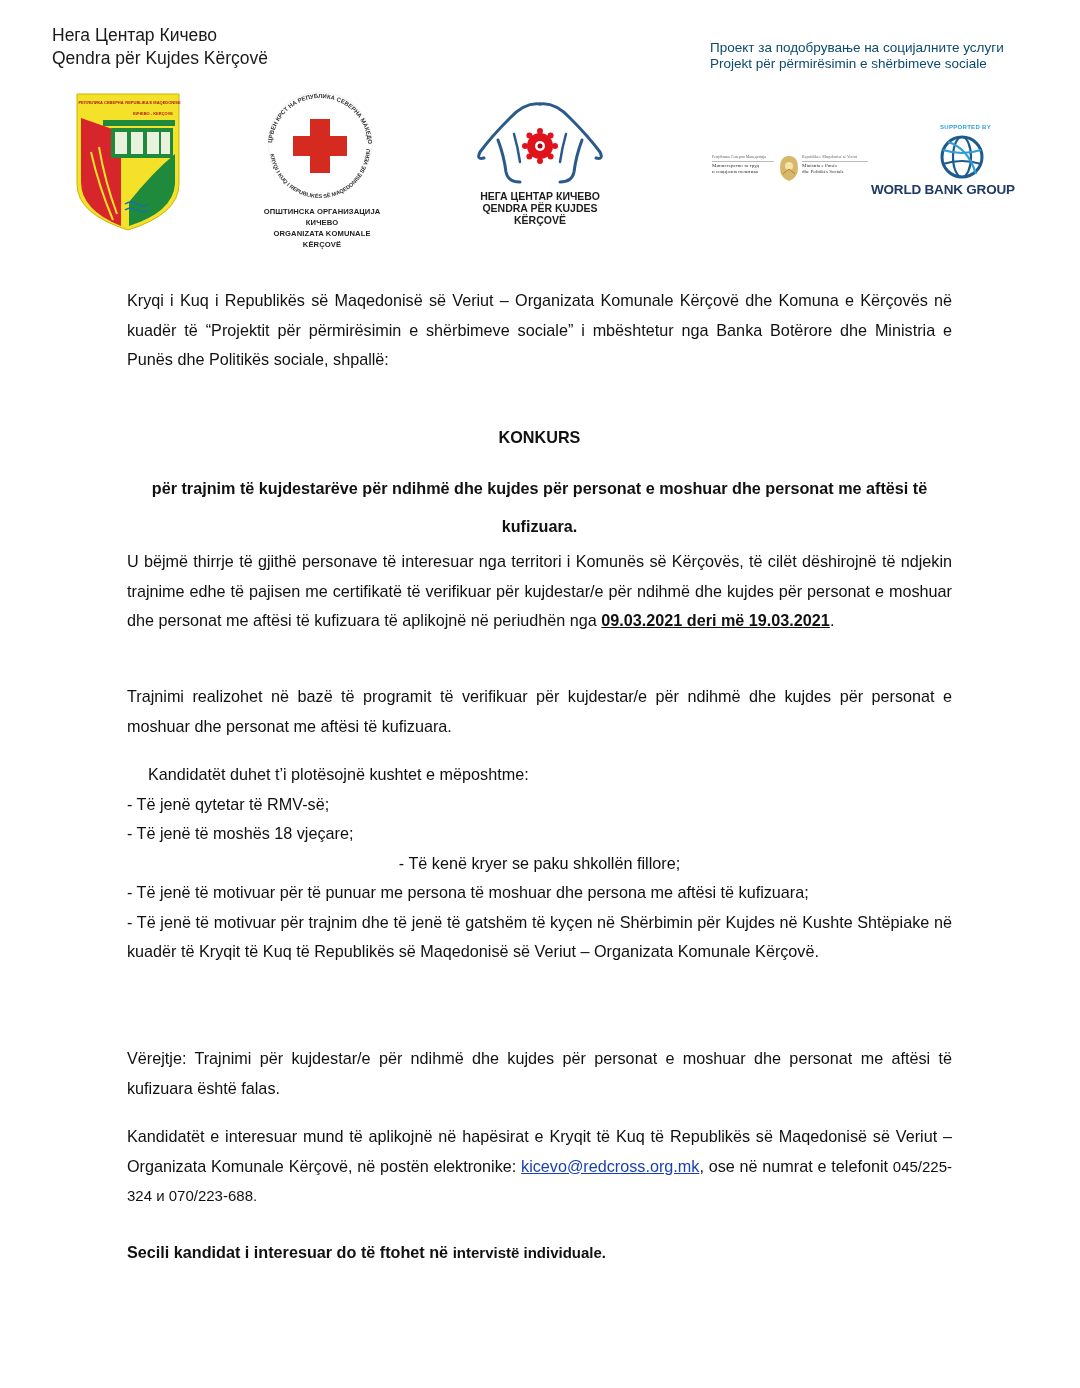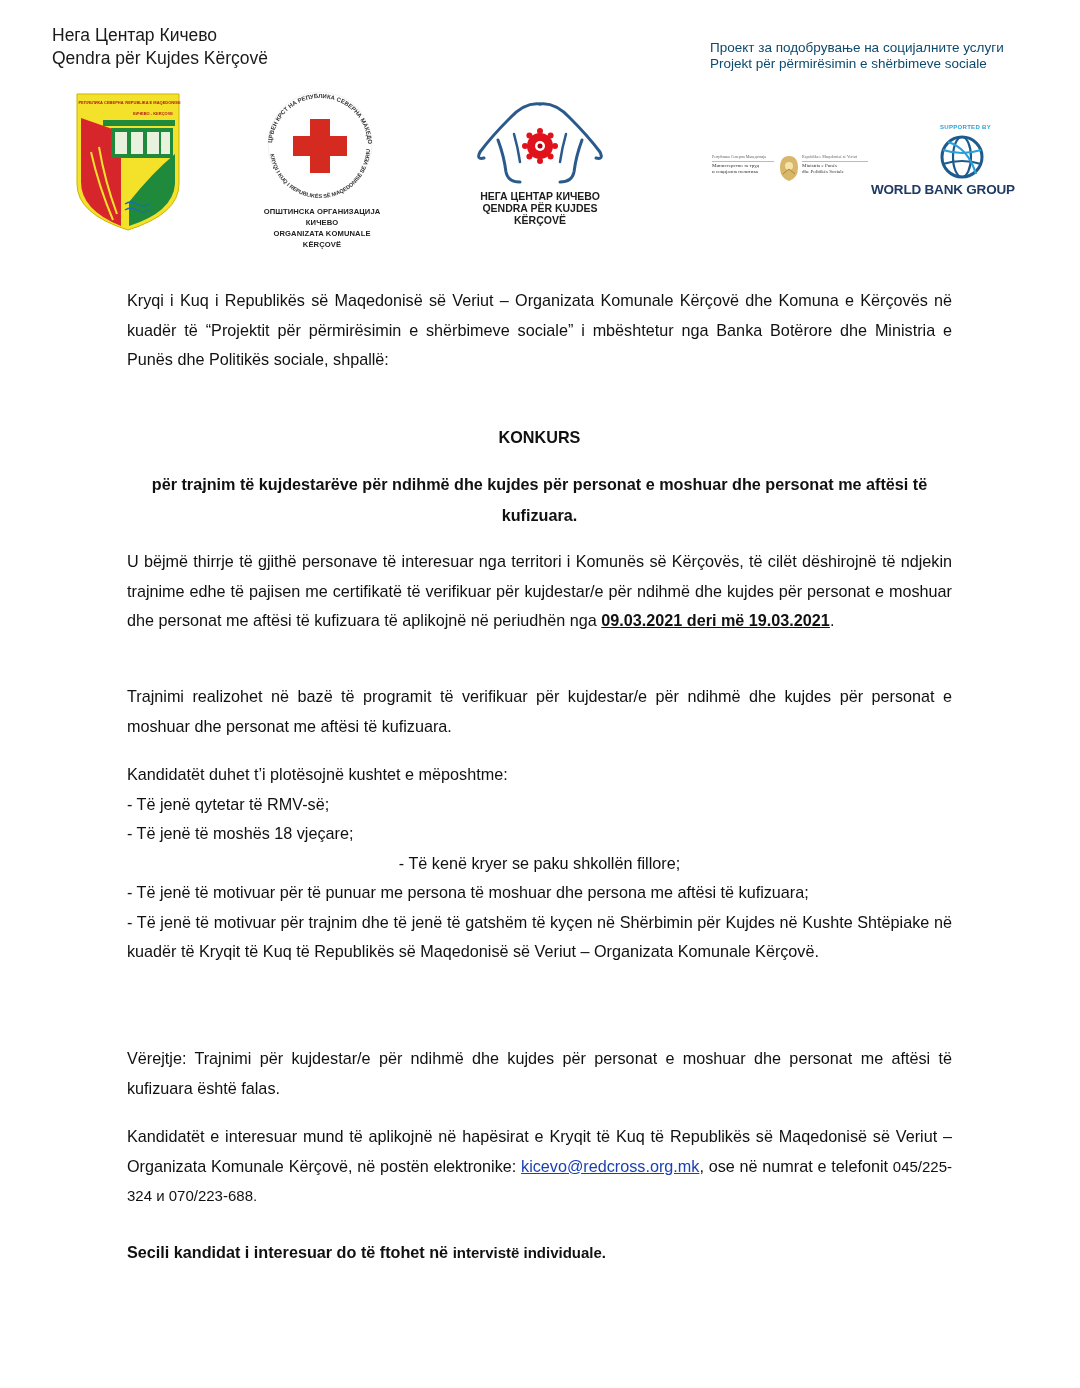--- a/index.html
+++ b/index.html
@@ -46,21 +46,21 @@
       position: absolute; left: 127px; top: 286px; width: 825px;
       font-family: "Liberation Sans", sans-serif; font-size: 16.2px; line-height: 29.5px; color: #111;
     }
     .doc p { margin: 0; text-align: justify; }
     .title-konkurs {
       position: absolute; left: 127px; top: 423px; width: 825px; text-align: center;
       font-weight: bold; font-size: 16.2px; line-height: 29px;
     }
     .subtitle {
       position: absolute; left: 127px; top: 469px; width: 825px; text-align: center;
-      font-weight: bold; font-size: 16.2px; line-height: 31px;
+      font-weight: bold; font-size: 16.2px; line-height: 38px;
     }
     .block { position: absolute; left: 127px; width: 825px; font-size: 16.2px; line-height: 29.5px; text-align: justify; }
     .block.nj { text-align: left; font-weight: bold; }
     .b-date { font-weight: bold; text-decoration: underline; }
     .email { color: #1a3fb3; text-decoration: underline; }
     .list-line { display: block; }
     .small-text { font-size: 15px; }
   </style>
 </head>
 <body>
@@ -186,21 +186,21 @@
 
 <div class="block" style="top:547px;">
   <span>U bëjmë thirrje të gjithë personave të interesuar nga territori i Komunës së Kërçovës, të cilët dëshirojnë të ndjekin trajnime edhe të pajisen me certifikatë të verifikuar për kujdestar/e për ndihmë dhe kujdes për personat e moshuar dhe personat me aftësi të kufizuara të aplikojnë në periudhën nga </span><span class="b-date">09.03.2021 deri më 19.03.2021</span><span>.</span>
 </div>
 
 <div class="block" style="top:682px;">
   <span>Trajnimi realizohet në bazë të programit të verifikuar për kujdestar/e për ndihmë dhe kujdes për personat e moshuar dhe personat me aftësi të kufizuara.</span>
 </div>
 
 <div class="block" style="top:760px;">
-  <span class="list-line" style="text-align:left;">Kandidatët duhet t’i plotësojnë kushtet e mëposhtme:</span>
+  <span class="list-line" style="text-align:left;margin-left:21px;">Kandidatët duhet t’i plotësojnë kushtet e mëposhtme:</span>
   <span class="list-line" style="text-align:left;">- Të jenë qytetar të RMV-së;</span>
   <span class="list-line" style="text-align:left;">- Të jenë të moshës 18 vjeçare;</span>
   <span class="list-line" style="text-align:center;">- Të kenë kryer se paku shkollën fillore;</span>
   <span class="list-line" style="text-align:left;">- Të jenë të motivuar për të punuar me persona të moshuar dhe persona me aftësi të kufizuara;</span>
   <span class="list-line">- Të jenë të motivuar për trajnim dhe të jenë të gatshëm të kyçen në Shërbimin për Kujdes në Kushte Shtëpiake në kuadër të Kryqit të Kuq të Republikës së Maqedonisë së Veriut – Organizata Komunale Kërçovë.</span>
 </div>
 
 <div class="block" style="top:1044px;">
   <span>Vërejtje: Trajnimi për kujdestar/e për ndihmë dhe kujdes për personat e moshuar dhe personat me aftësi të kufizuara është falas.</span>
 </div>

